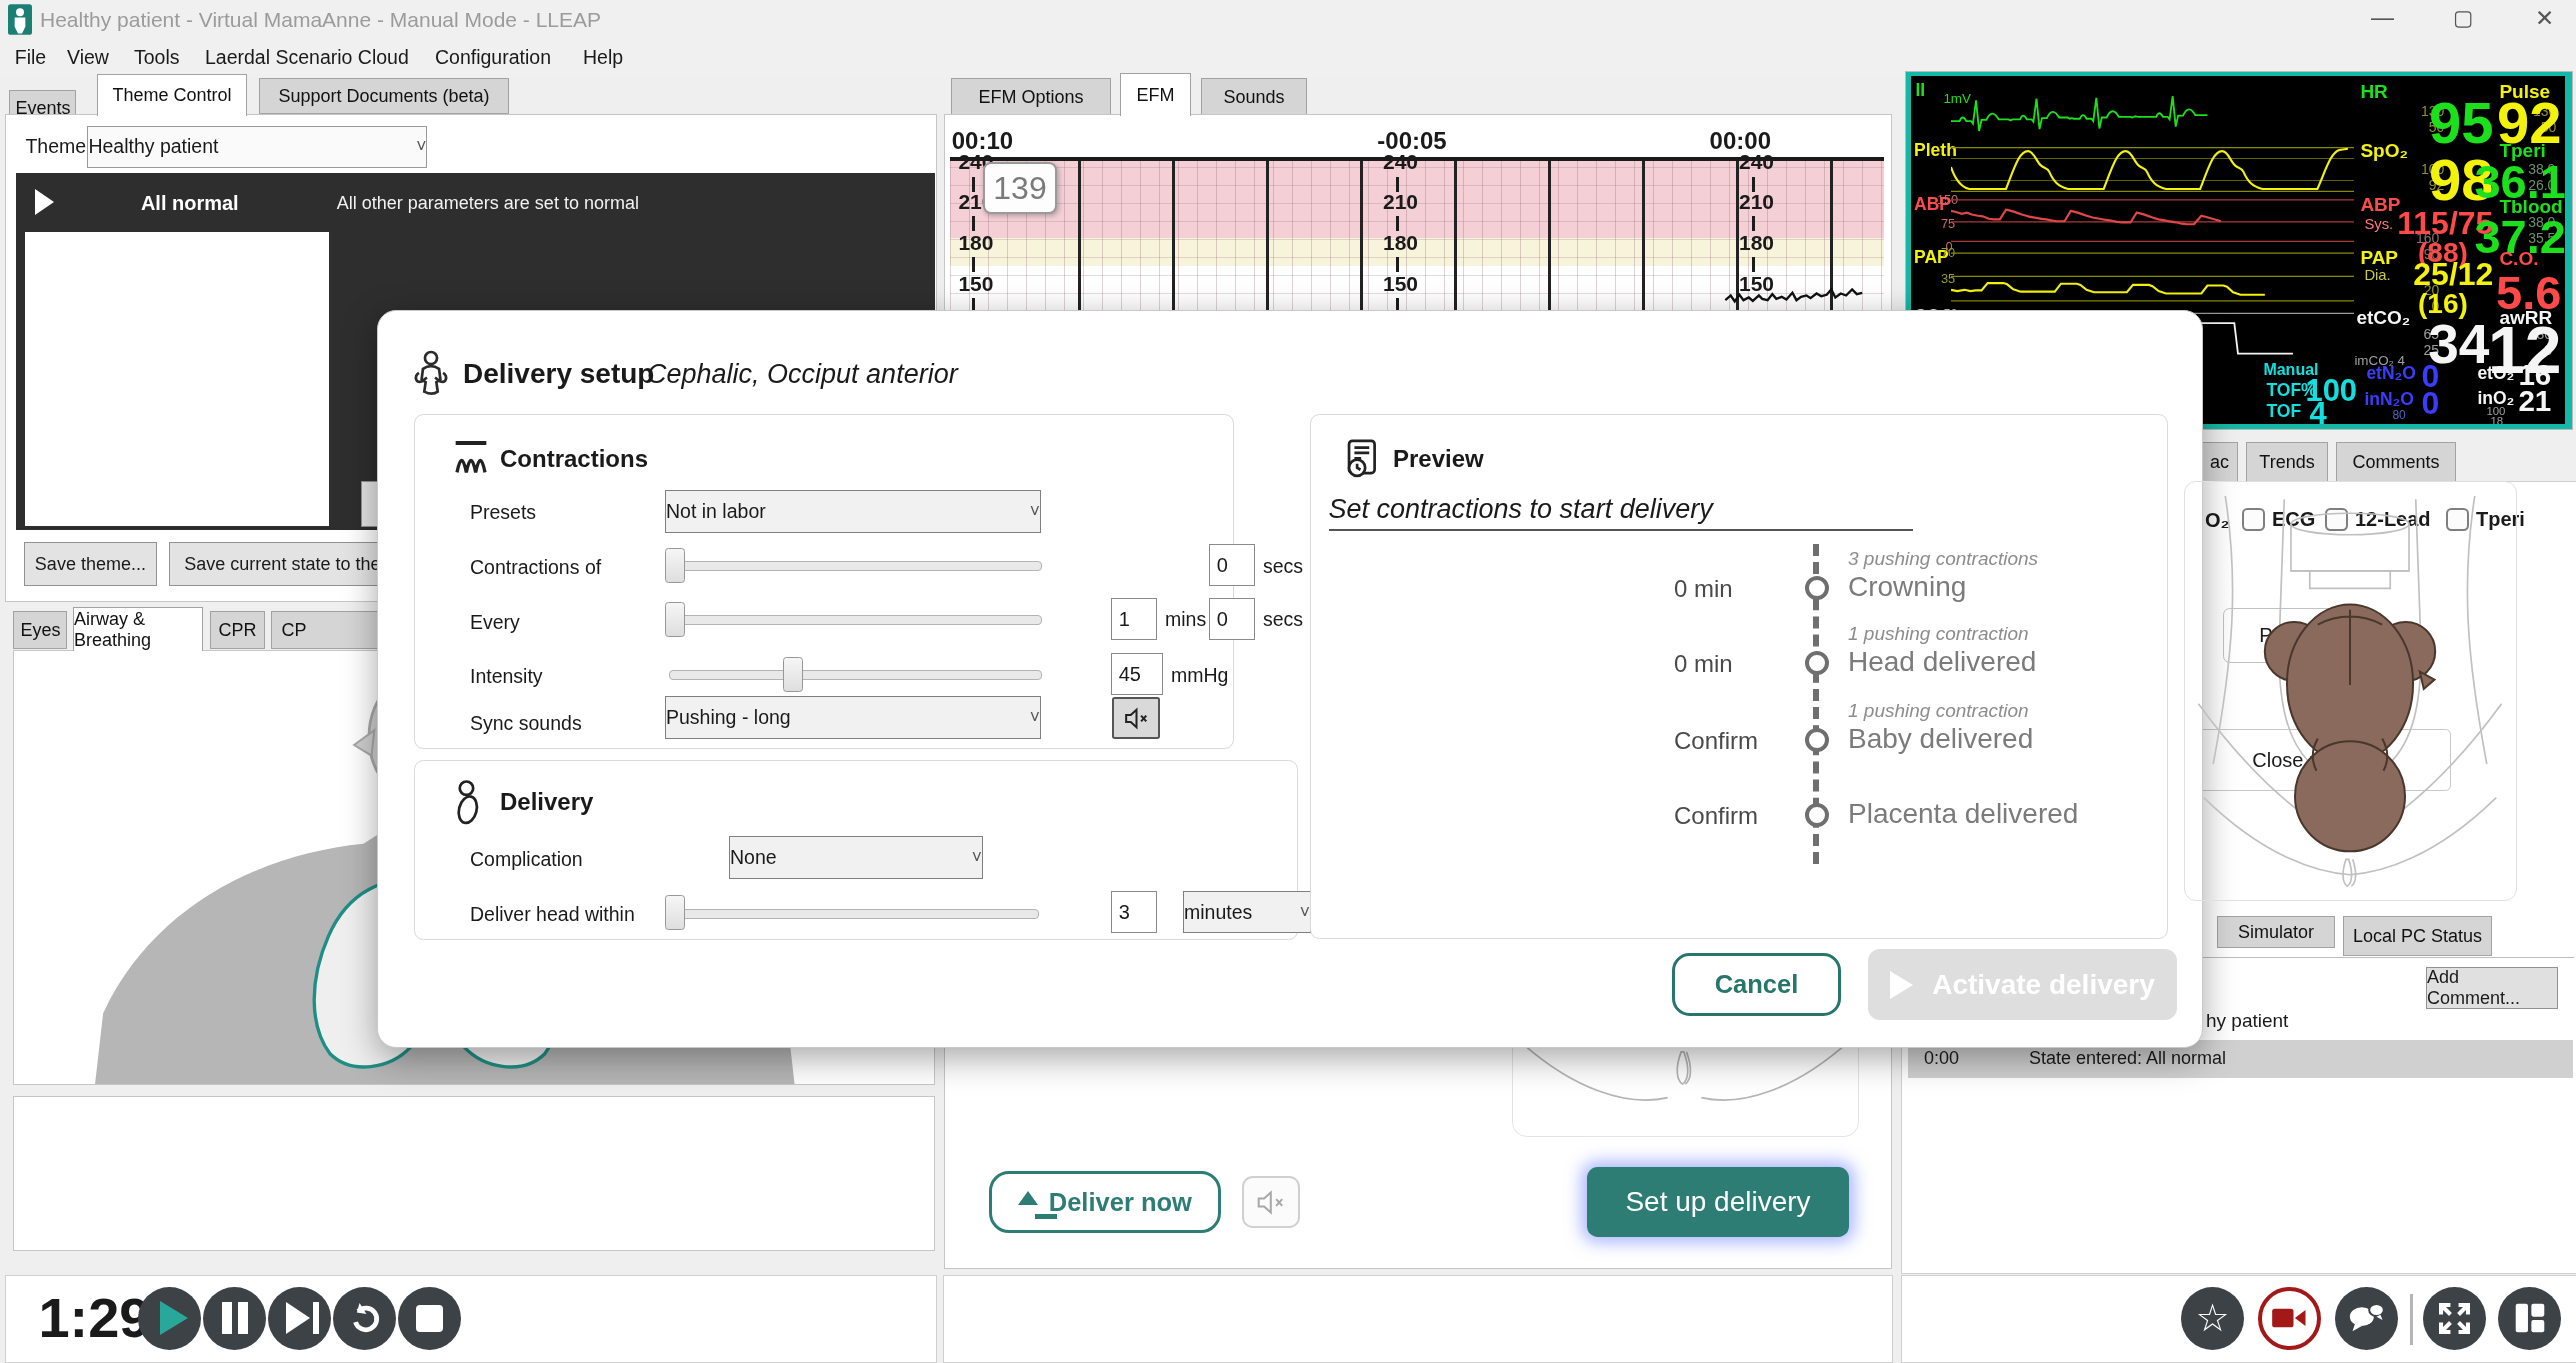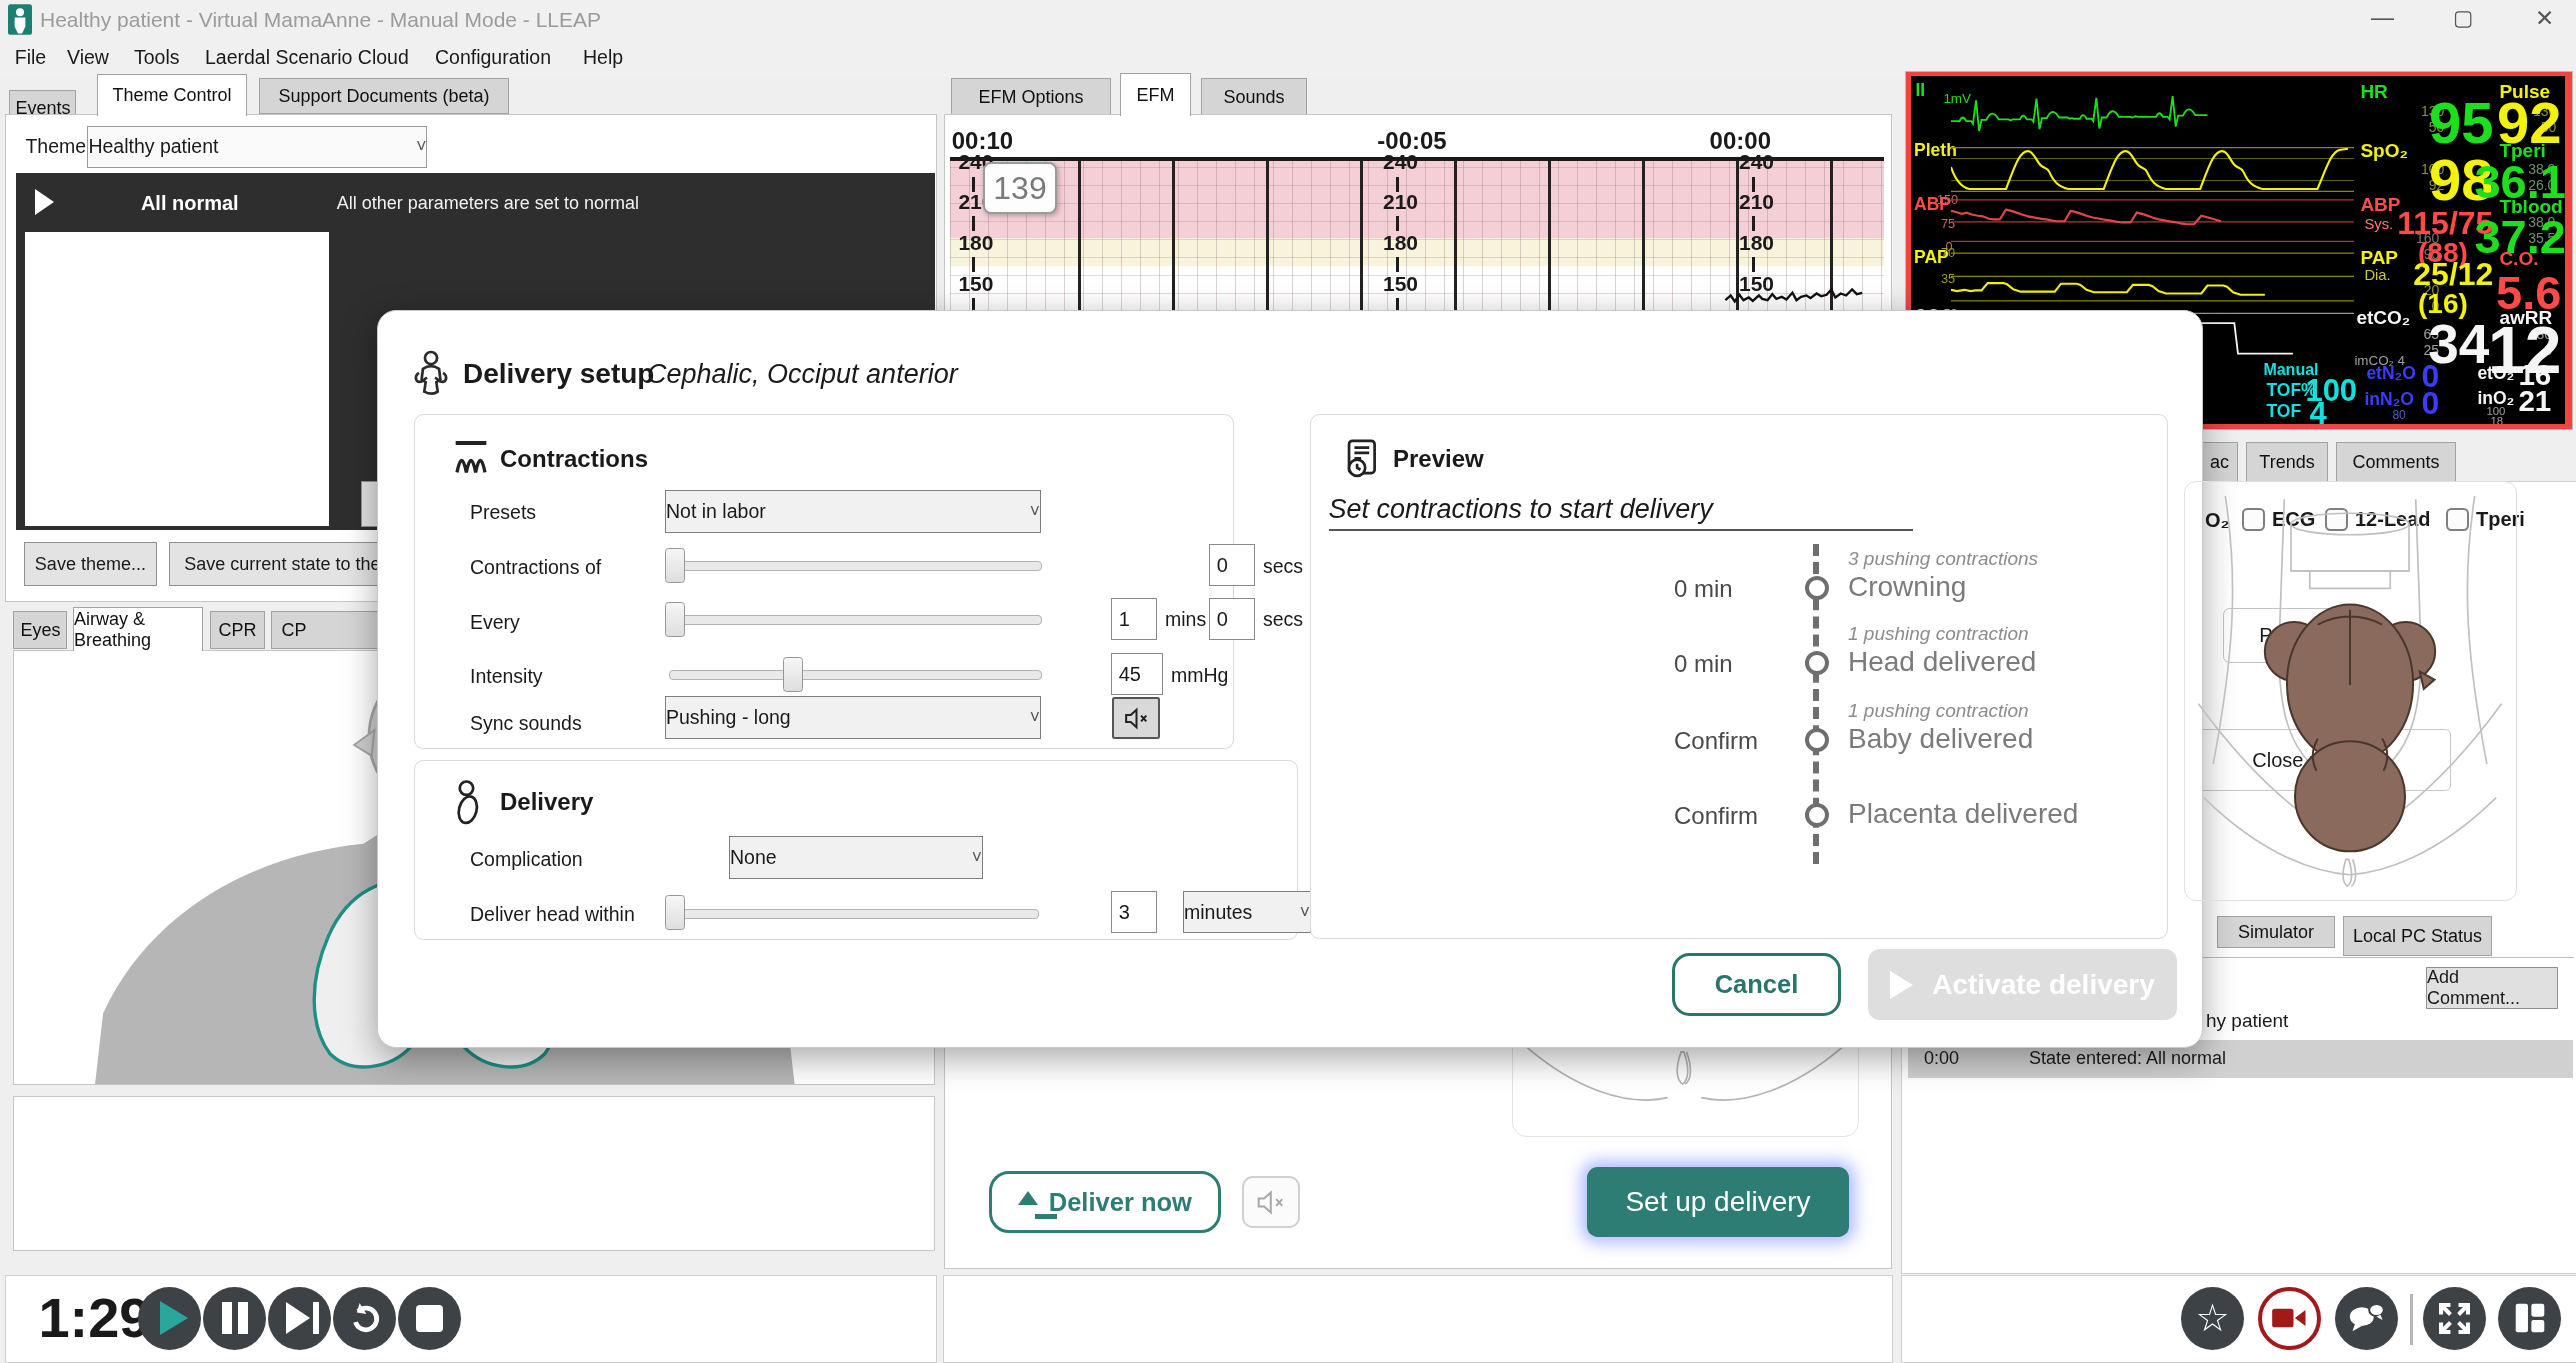--- a/index.html
+++ b/index.html
@@ -185,21 +185,21 @@
     <svg width="29.6" height="27" viewBox="0 0 44 40">
       <path d="M4 14 h8 l10 -9 v30 l-10 -9 h-8 z" fill="none" stroke="#a8a8a8" stroke-width="3"></path>
       <path d="M30 15 l9 10 M39 15 l-9 10" stroke="#a8a8a8" stroke-width="3"></path>
     </svg>
   </div>
   <div class="abs" style="left:642px;top:1052px;width:262px;height:70px;background:#2e7d74;border-radius:10.7px;display:flex;align-items:center;justify-content:center;box-shadow:0 0 16px 6px rgba(110,130,255,.55);">
     <span style="font-size:28px;color:#fff;">Set up delivery</span>
   </div>
 </div>
 
-<div class="abs" style="left:1905px;top:71px;width:668px;height:359px;background:#ef4444;border:1.3px solid #bbb;box-sizing:border-box;">
+<div class="abs" style="left:1905px;top:71px;width:668px;height:359px;background:#14b8a6;border:1.3px solid #bbb;box-sizing:border-box;">
  <div class="abs" style="left:5.4px;top:4px;width:654px;height:348px;background:#000;overflow:hidden;">
 
   <span class="abs mlbl" style="left:4px;top:4px;color:#1de01d;font-size:17.5px;">II</span>
   <span class="abs" style="left:32px;top:14.8px;color:#1de01d;font-size:13.4px;">1mV</span>
   <svg class="abs" style="left:40px;top:9.4px;" width="403" height="54" viewBox="0 0 660 80">
     <path d="M0 55 h14 q5 -12 11 0 h8 l3 4 l5 -38 l5 50 l4 -18 h8 q9 -20 20 -1 h16 l4 2 l3 -2 h12 q5 -12 11 0 h8 l3 4 l5 -38 l5 50 l4 -18 h8 q9 -20 20 -1 h14 l3 2 l4 -1 l3 1 h10 q5 -12 11 0 h8 l3 4 l5 -38 l5 50 l4 -18 h8 q9 -20 20 -1 h18 l4 1 l5 -2 l4 1 h30 q5 -12 11 0 h8 l3 4 l5 -38 l5 50 l4 -18 h8 q9 -20 20 -1 h20" fill="none" stroke="#1de01d" stroke-width="3"></path>
   </svg>
 
   <span class="abs mlbl" style="left:2.7px;top:64px;color:#f2f20c;font-size:17.5px;">Pleth</span>
   <svg class="abs" style="left:40px;top:64px;" width="403" height="59" viewBox="0 0 660 88">

